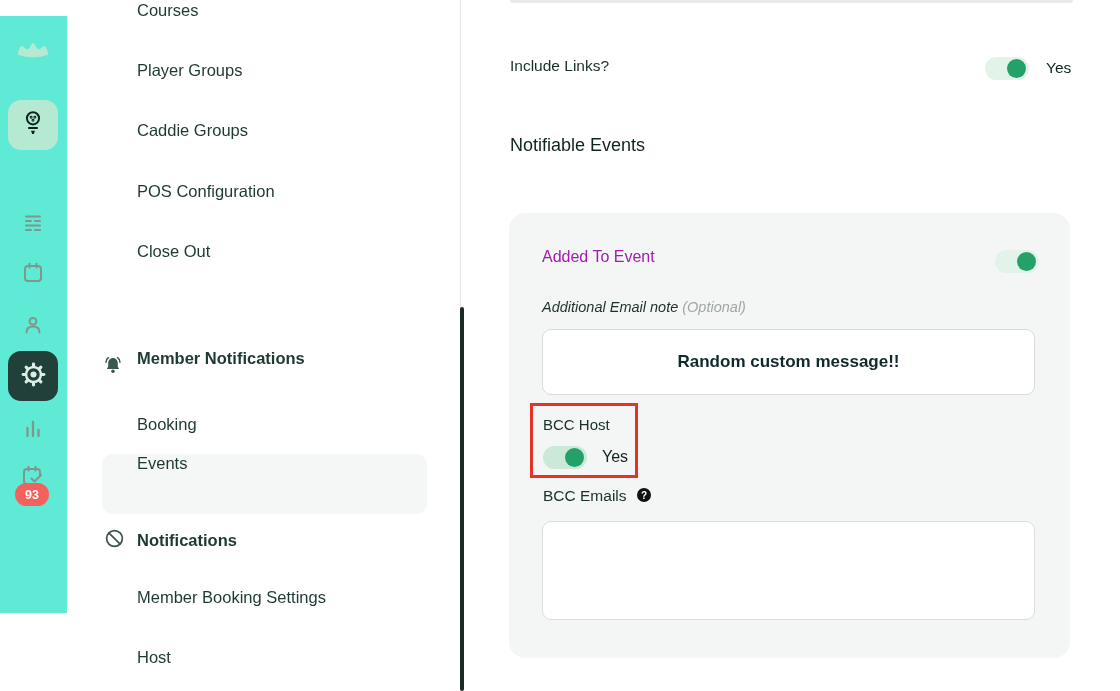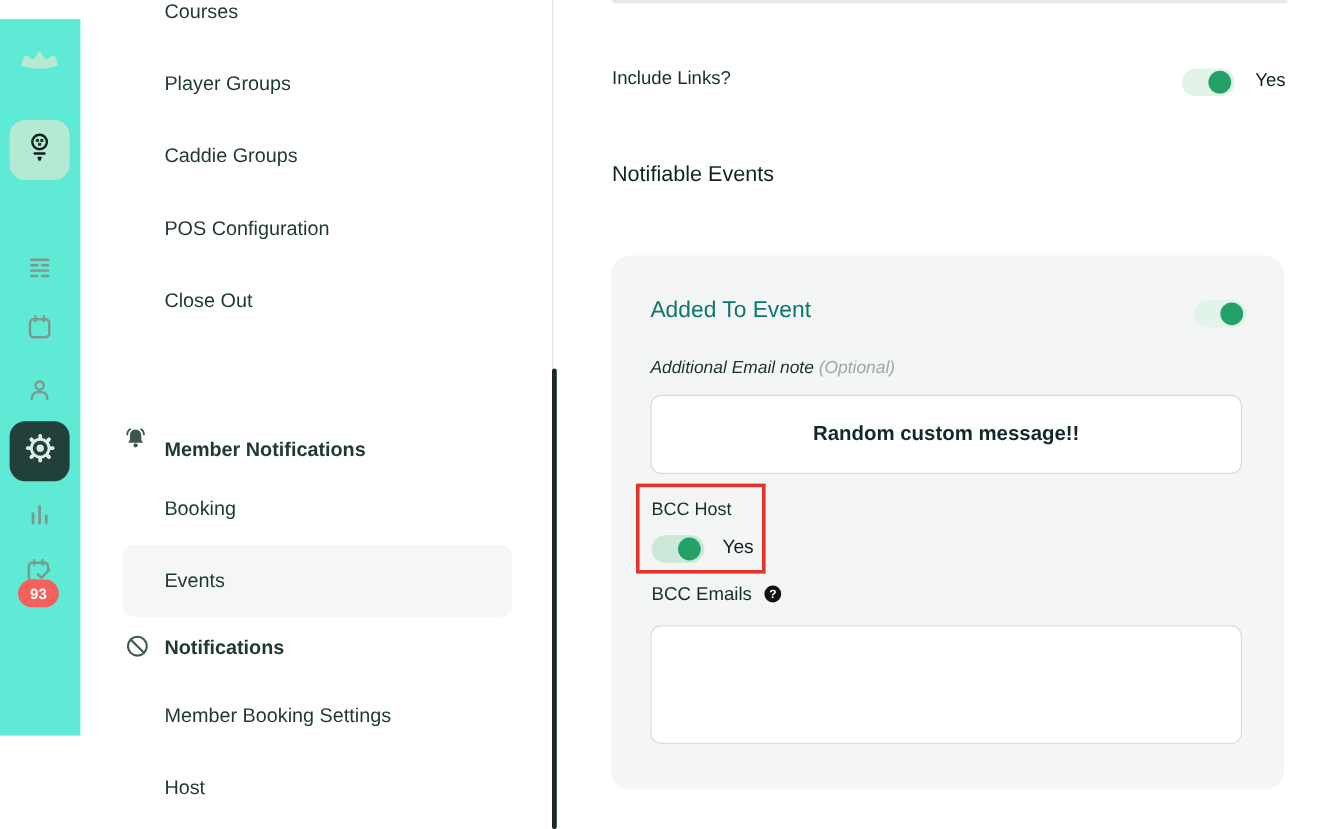--- a/index.html
+++ b/index.html
@@ -22,21 +22,21 @@
 
   
   .nav { position:absolute; left:67px; top:0; width:394px; height:691px; background:#ffffff;
          border-right:1px solid #e4e6e5; z-index:3; }
   .nav-item { position:absolute; left:70px; height:22px; line-height:22px; font-size:16.5px;
               color:#1e3833; white-space:nowrap; cursor:pointer; }
   .nav-item.section { font-weight:600; }
   .nav-icon { position:absolute; width:22px; height:22px; color:#3d5650;
               display:flex; align-items:center; justify-content:center; }
   .nav-sel { position:absolute; left:35px; top:454px; width:325px; height:60px; background:#f5f6f6;
-             border-radius:10px; display:flex; align-items:center; padding-left:35px;
+             border-radius:10px; display:flex; align-items:flex-start; padding-left:35px;
              font-size:16.5px; color:#1e3833; cursor:pointer; }
   .scroll-thumb { position:absolute; left:460px; top:307px; width:4px; height:384px;
                   background:#1a2a26; border-radius:2px; z-index:6; }
 
   
   .main { position:absolute; left:462px; top:0; width:658px; height:691px; background:#ffffff; }
   .cutoff { position:absolute; left:48px; top:0; width:563px; height:3px; background:#e9e9e9;
             border-radius:0 0 3px 3px; }
   .lbl { color:#17302a; font-size:15.5px; }
   .row-label { position:absolute; left:48px; top:57px; }
@@ -44,21 +44,21 @@
 
   .tgl { position:absolute; width:44px; height:23px; border-radius:12px; cursor:pointer; }
   .tgl .knob { position:absolute; top:2px; right:3px; width:19px; height:19px; border-radius:50%;
                background:#23a169; }
   .tgl.light { background:#e2f3ea; }
   .tgl.mid { background:#cbe8d8; }
   .tgl-state { font-size:15.5px; color:#10241f; font-weight:500; }
 
   .card { position:absolute; left:47px; top:213px; width:561px; height:445px;
           background:#f4f5f5; border-radius:16px; }
-  .card-title { position:absolute; left:33px; top:35px; font-size:19px; font-weight:500; color:#0f766e; }
+  .card-title { position:absolute; left:33px; top:35px; font-size:16px; font-weight:500; color:#a21caf; }
   .note-row { position:absolute; left:33px; top:86px; font-size:14.5px;font-style:italic; }
   .note-label { color:#1d322c; font-weight:500; }
   .note-opt { color:#9fa8a3; }
   .note-input { position:absolute; left:33px; top:116px; width:493px; height:66px; background:#ffffff;
                 border:1px solid #d9dcdb; border-radius:9px; text-align:center;
                 font-family:"Liberation Sans","DejaVu Sans",sans-serif;
                 font-size:17px; font-weight:bold; color:#12292b; outline:none; }
   .redbox { position:absolute; left:21px; top:190px; width:108px; height:75px;
             border:3px solid #e63329; }
   .redbox .bcc-label { position:absolute; left:10px; top:10px; font-size:15px; color:#17302a; }
@@ -166,21 +166,21 @@
     <div class="nav-item" style="top:240px">Close Out</div>
 
     <span class="nav-icon" style="left:35px; top:355px">
       <svg viewBox="0 0 24 24" width="22" height="22" fill="currentColor">
         <path d="M12 3.2 C8.9 3.2 6.8 5.7 6.8 8.9 L6.8 12.6 L5.3 15.2 L18.7 15.2 L17.2 12.6 L17.2 8.9 C17.2 5.7 15.1 3.2 12 3.2 Z"></path>
         <circle cx="12" cy="17.6" r="1.9"></circle>
         <path d="M4.4 7.8 C4.4 5.6 5.5 3.9 7 2.9" fill="none" stroke="currentColor" stroke-width="1.6" stroke-linecap="round"></path>
         <path d="M19.6 7.8 C19.6 5.6 18.5 3.9 17 2.9" fill="none" stroke="currentColor" stroke-width="1.6" stroke-linecap="round"></path>
       </svg>
     </span>
-    <div class="nav-item section" style="top:364px">Member Notifications</div>
+    <div class="nav-item section" style="top:347px">Member Notifications</div>
 
     <div class="nav-item" style="top:413px">Booking</div>
 
     <div class="nav-sel">
       <span>Events</span>
     </div>
 
     <span class="nav-icon" style="left:36px; top:527px">
       <svg viewBox="0 0 24 24" width="21" height="21" fill="none" stroke="currentColor" stroke-width="2" stroke-linecap="round">
         <circle cx="12" cy="12" r="9"></circle>

